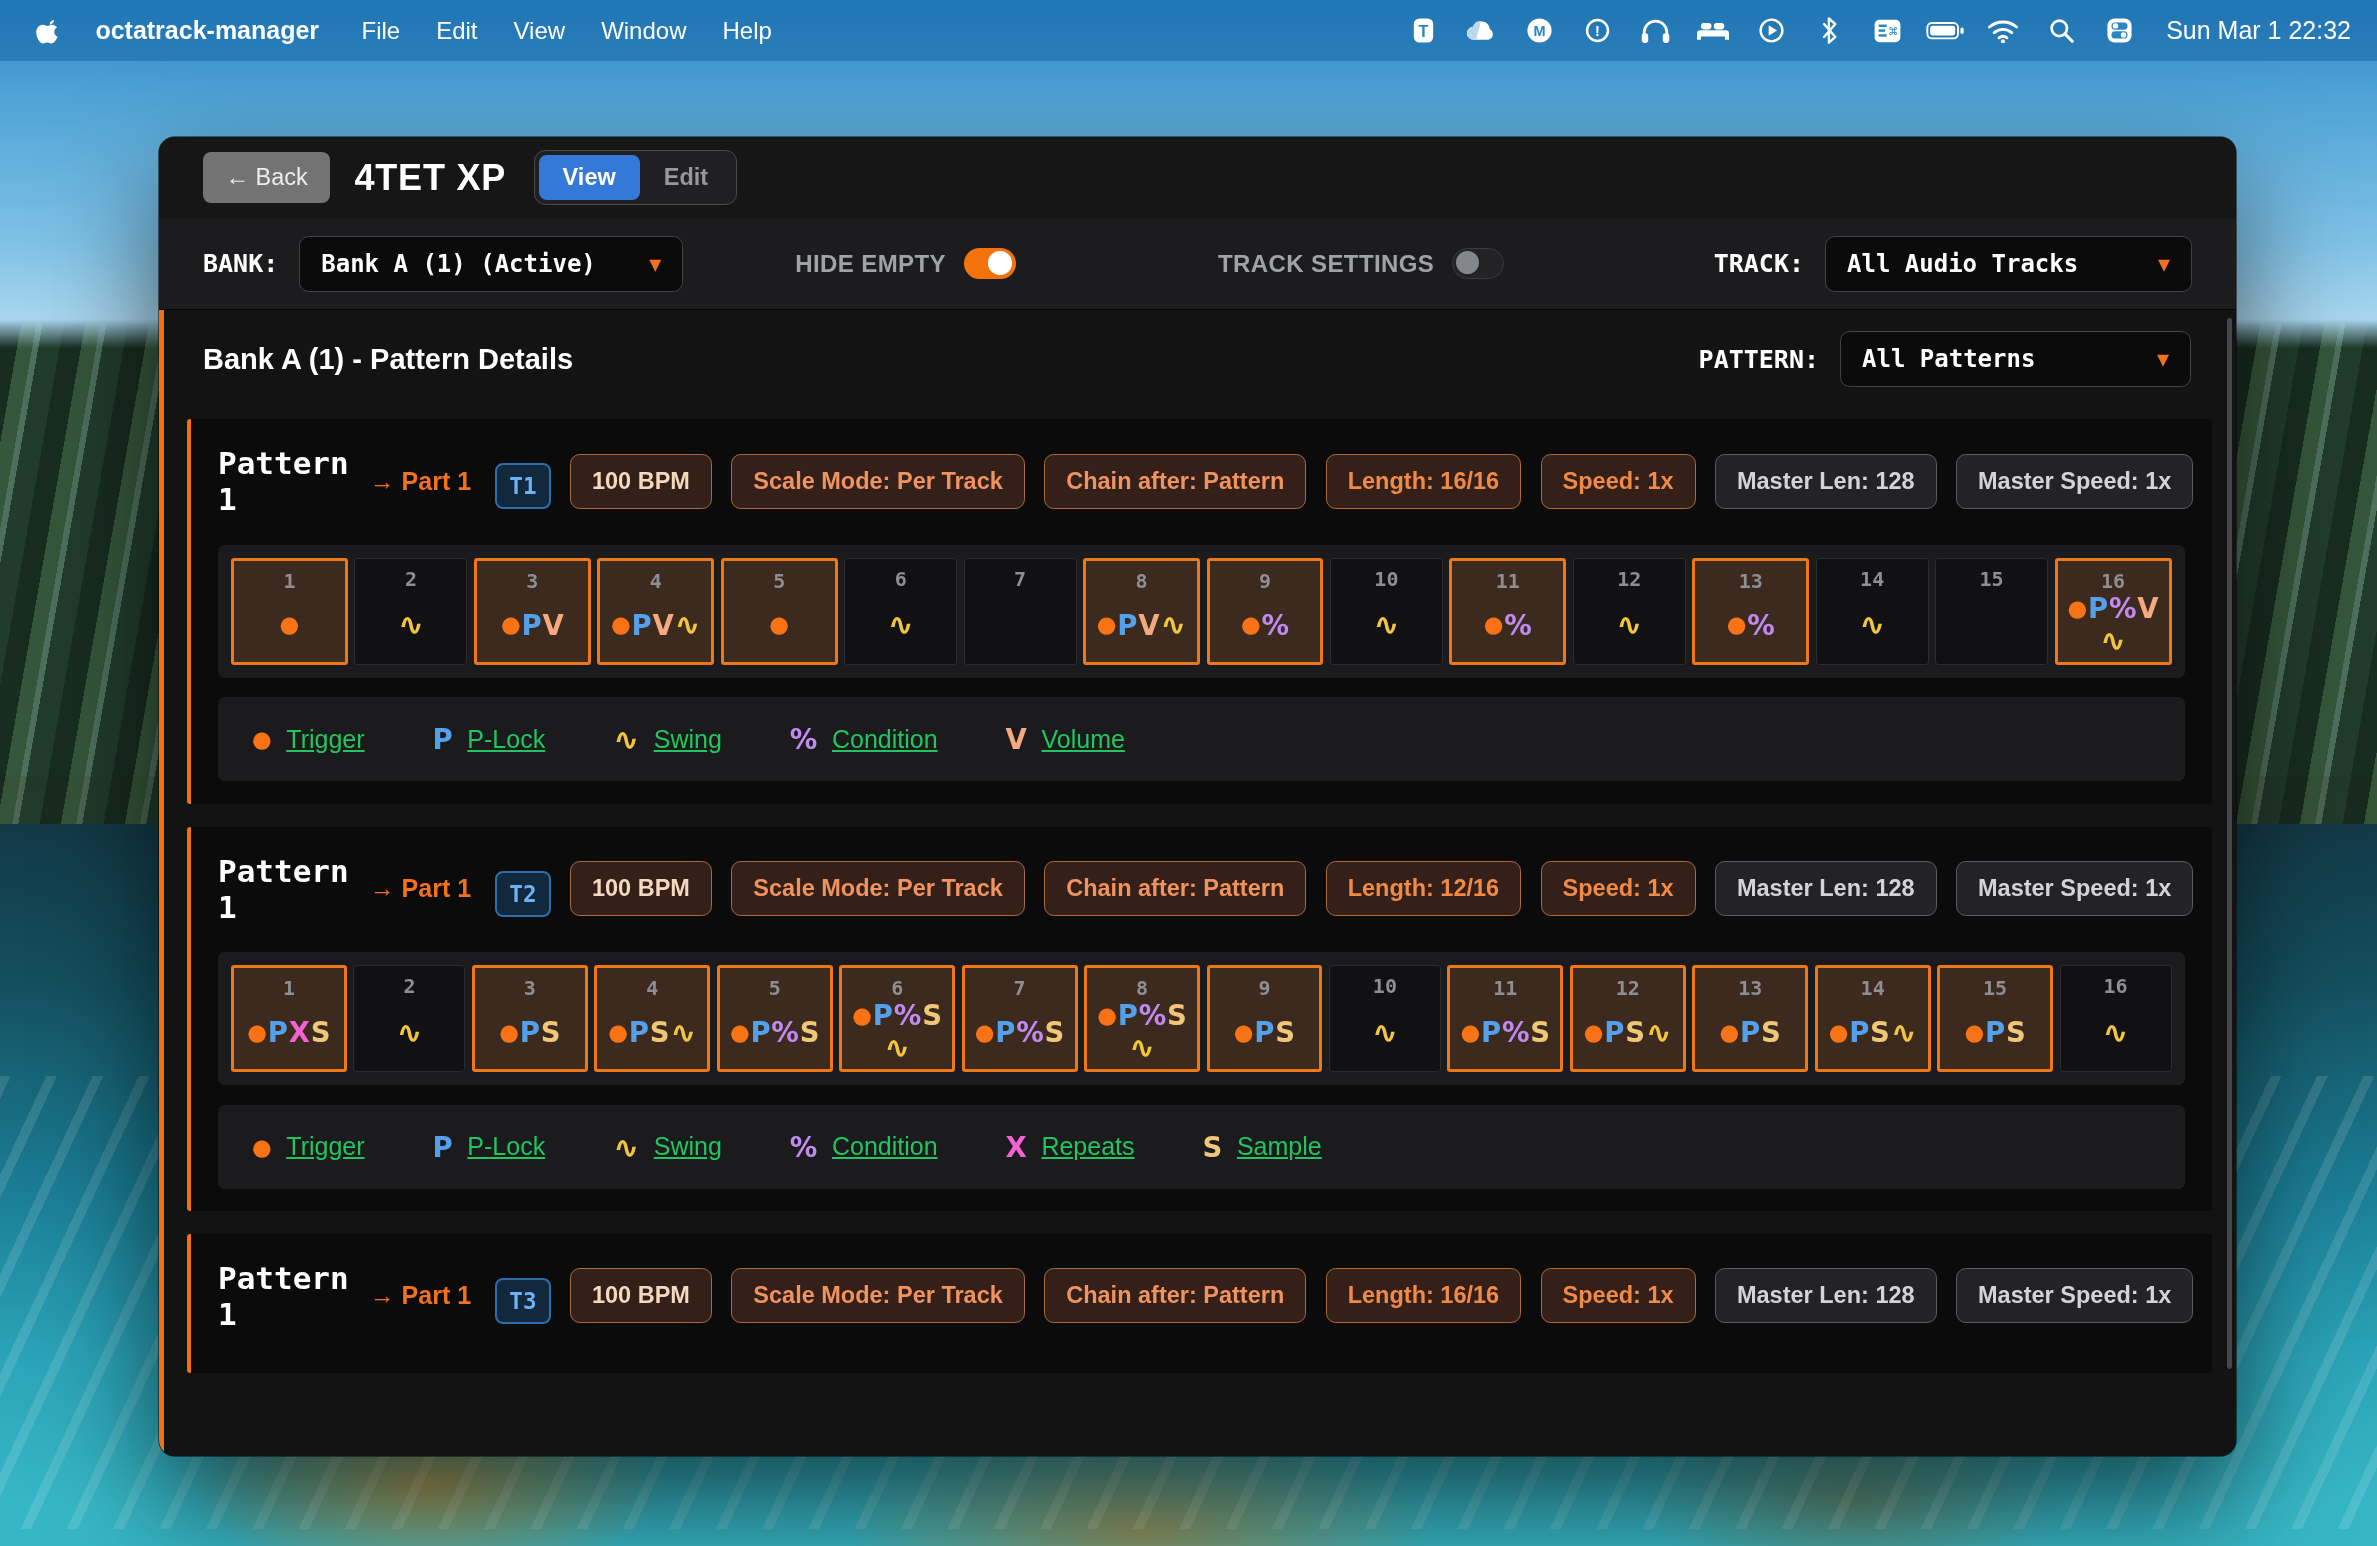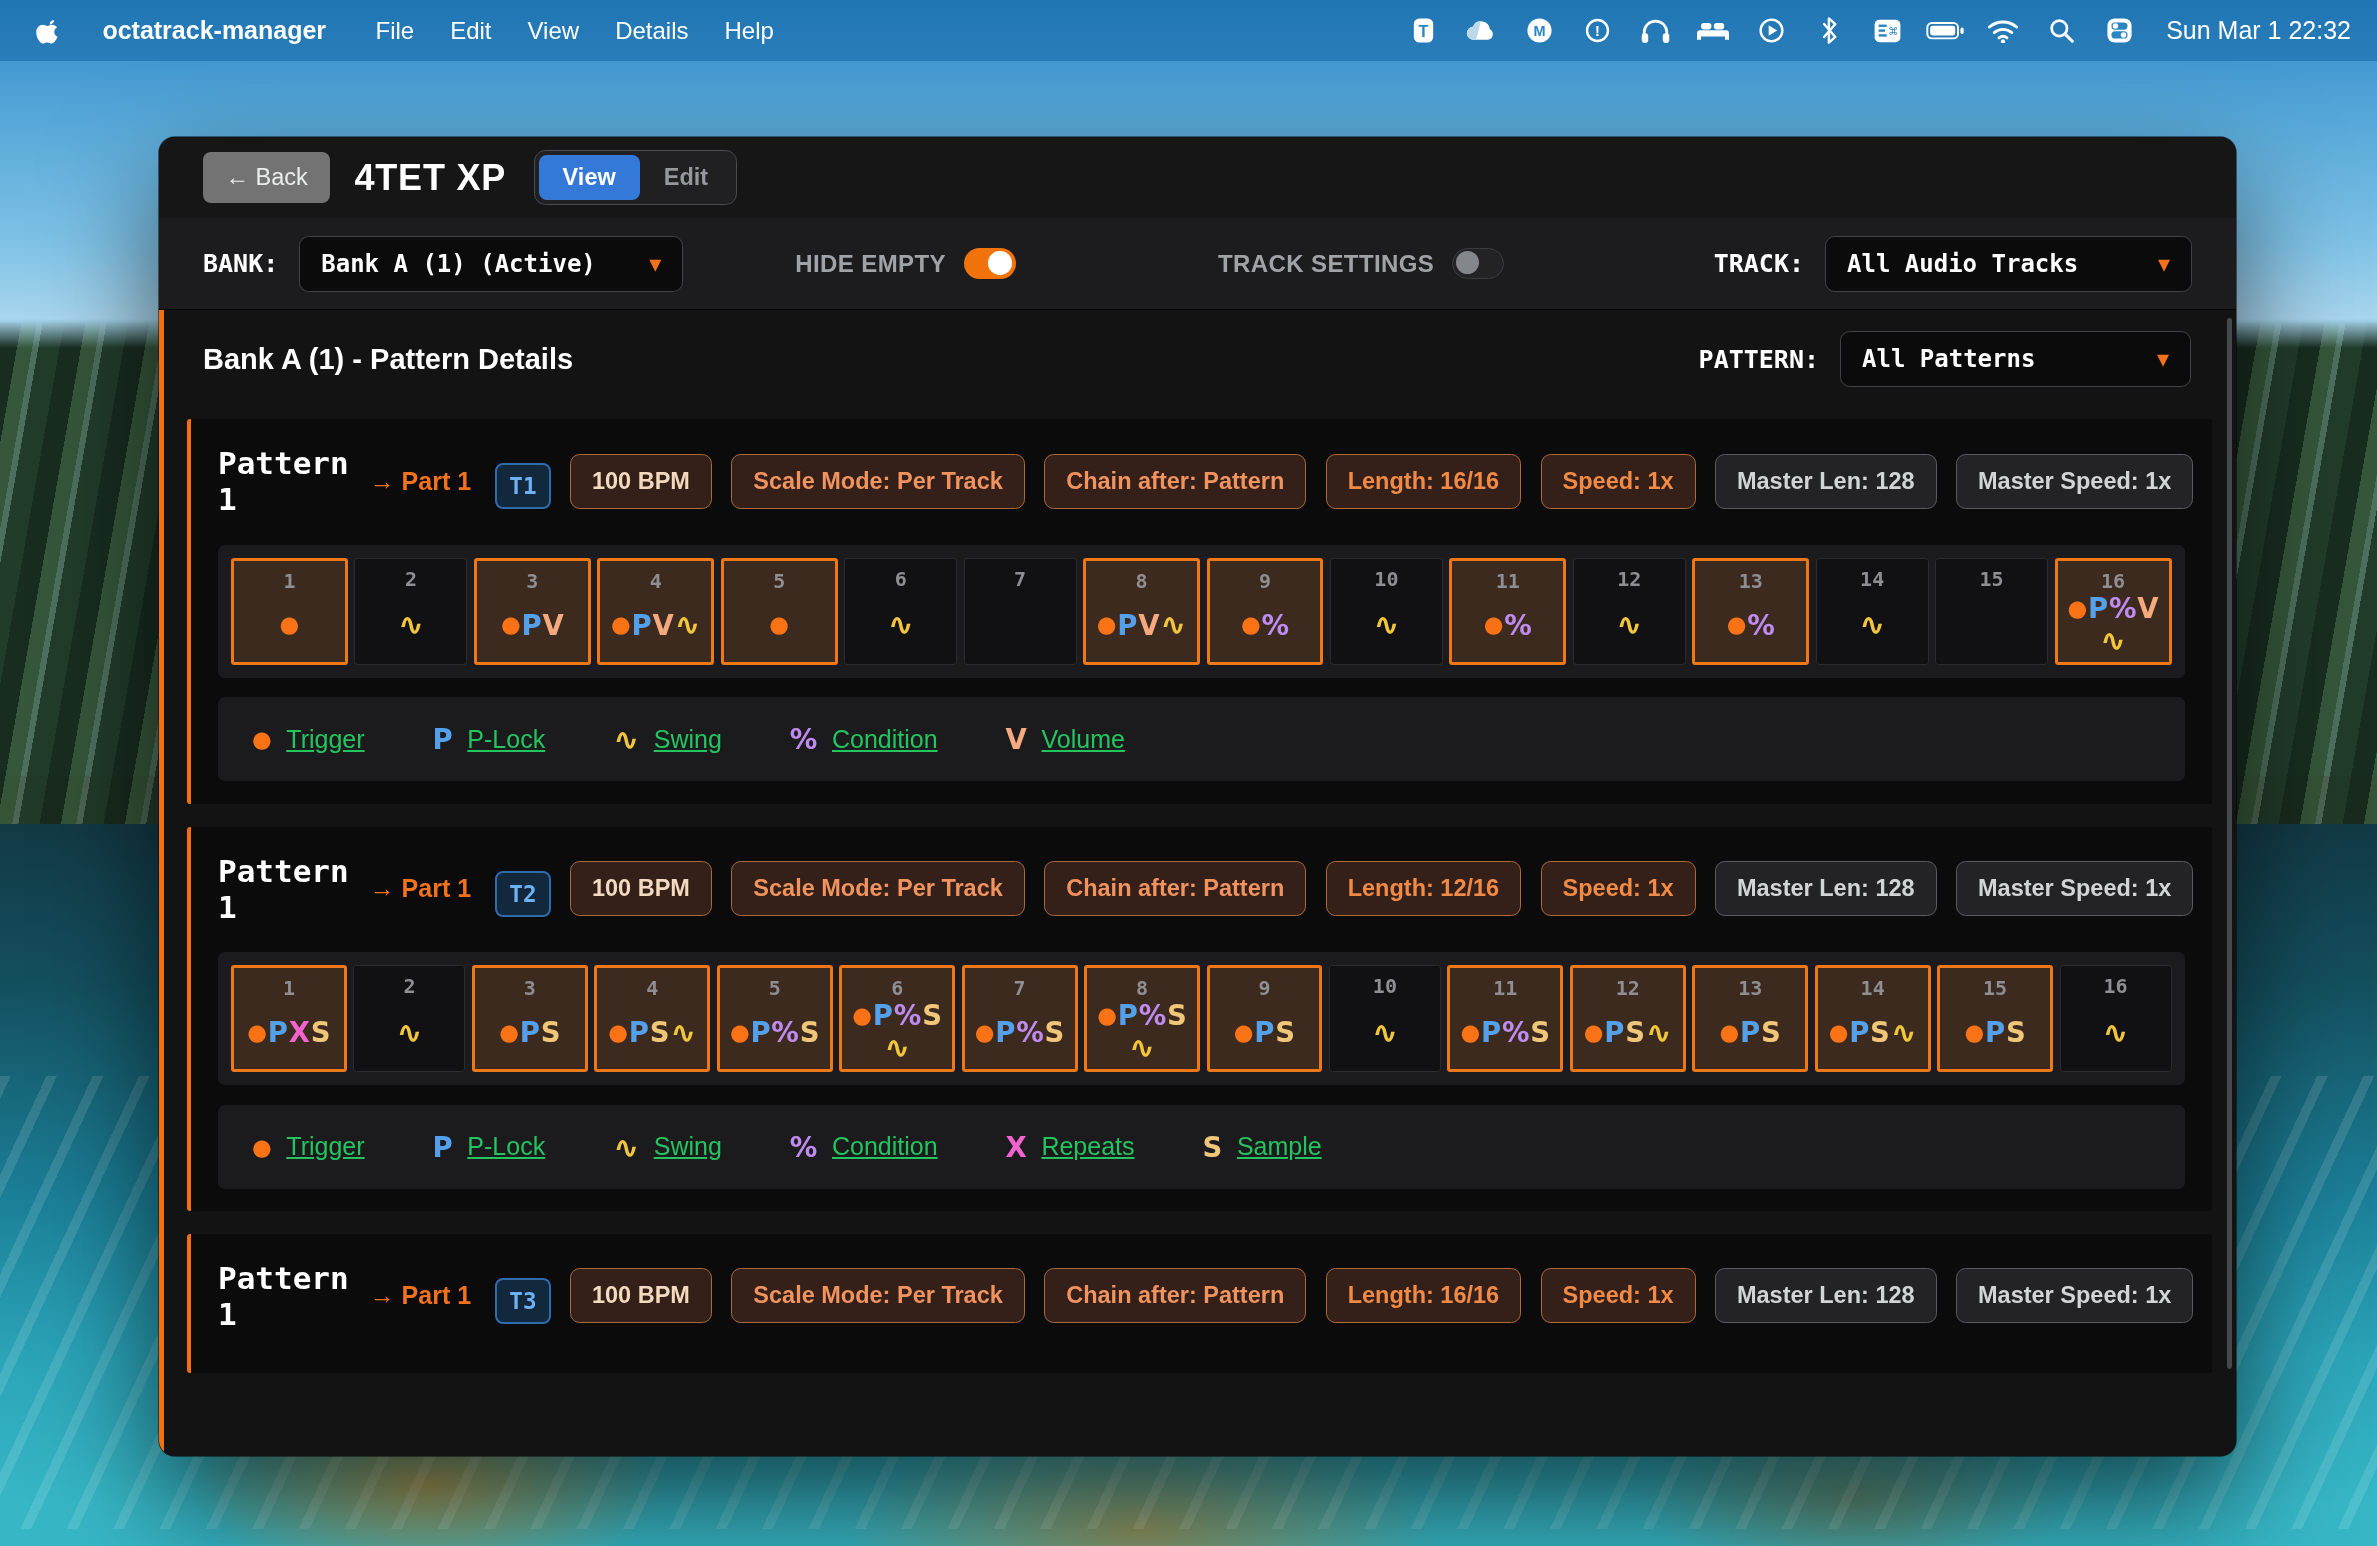--- a/index.html
+++ b/index.html
@@ -16,21 +16,21 @@
       radial-gradient(421px 162px at 48% 99%,rgba(166,140,70,.8),rgba(166,140,70,0) 70%),
       radial-gradient(307px 129px at 78% 97%,rgba(120,118,70,.6),rgba(120,118,70,0) 70%),
       linear-gradient(180deg,#12323e 0px,#14505f 210px,#1b7f97 421px,#2ba4b8 582px,#37b7c6 728px);
     background-repeat:no-repeat,no-repeat,no-repeat,no-repeat,no-repeat,no-repeat,no-repeat;
     background-size:100% 356px,100% 501px,100% 453px,100% 100%,100% 100%,100% 100%,100% 770px;
     background-position:0 0,0 323px,0 1076px,0 0,0 0,0 0,0 776px;}
 
   
   .menubar{position:absolute;left:0;top:0;right:0;height:61px;display:flex;align-items:center;
     background:rgba(22,104,166,.55);color:#fff;padding:0 26px;box-sizing:border-box;z-index:5;}
-  .menubar-left{display:flex;align-items:center;gap:12px;}
+  .menubar-left{display:flex;align-items:center;gap:5px;}
   .menu-item{font-size:24px;padding:0 18px;color:#fff;}
   .menu-app{font-weight:bold;font-size:25px;padding:0 19.4px;}
   .menubar-right{margin-left:auto;display:flex;align-items:center;gap:13px;}
   .status-icon{width:45px;height:36px;display:flex;align-items:center;justify-content:center;color:#fff;}
   .status-icon svg{display:block;}
   .clock{font-size:25px;font-weight:500;margin-left:11.3px;white-space:nowrap;}
 
   
   .window{position:absolute;left:159px;top:137px;width:2077px;height:1319px;border-radius:16px;
     overflow:hidden;background:#131313;box-shadow:0 49px 113px rgba(0,0,0,.6),0 0 0 0.8px rgba(0,0,0,.6);
@@ -122,21 +122,21 @@
     <span class="status-icon">
       <svg viewBox="0 0 24 24" width="26" height="26">
           <path fill="#fff" d="M16.6 1.8c.1 1.1-.3 2.1-1 2.9-.7.8-1.8 1.5-2.9 1.4-.1-1 .4-2.1 1-2.8.7-.8 1.9-1.4 2.9-1.5zM20 17.2c-.5 1.2-.8 1.8-1.5 2.9-1 1.5-2.4 3.4-4.1 3.4-1.5 0-1.9-1-4-1s-2.6 1-4.1 1c-1.7 0-3-1.7-4-3.2C-.1 16.1-.4 11.5 1.4 9.1c1.2-1.7 3.1-2.8 4.8-2.8 1.8 0 3 1 4.5 1 1.4 0 2.3-1 4.4-1 1.5 0 3.2.8 4.4 2.3-3.9 2.1-3.3 7.7.5 8.6z"></path>
         </svg>
     </span>
     <span class="menu-item menu-app">octatrack-manager</span>
     <span id="menu-items" style="display:flex;">
         <span class="menu-item">File</span>
         <span class="menu-item">Edit</span>
         <span class="menu-item">View</span>
-        <span class="menu-item">Details</span>
+        <span class="menu-item">Window</span>
         <span class="menu-item">Help</span>
       </span>
   </div>
   <div class="menubar-right">
     <span id="status-icons" style="display:flex;align-items:center;gap:13px;">
         <span class="status-icon">
           <svg width="29" height="29" viewBox="0 0 36 36">
             <rect x="6" y="3" width="24" height="30" rx="7" fill="#fff"></rect>
             <text x="18" y="26" font-size="20" font-weight="bold" text-anchor="middle" fill="#2a86c2" font-family="Liberation Sans,sans-serif">T</text>
           </svg>

